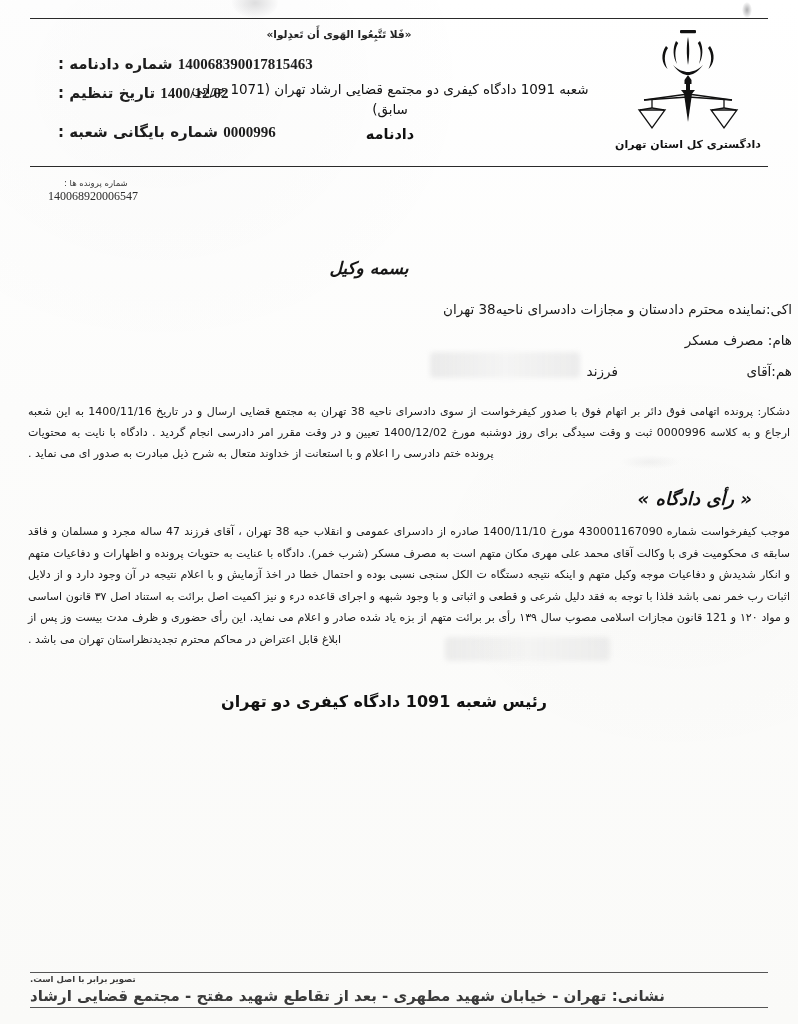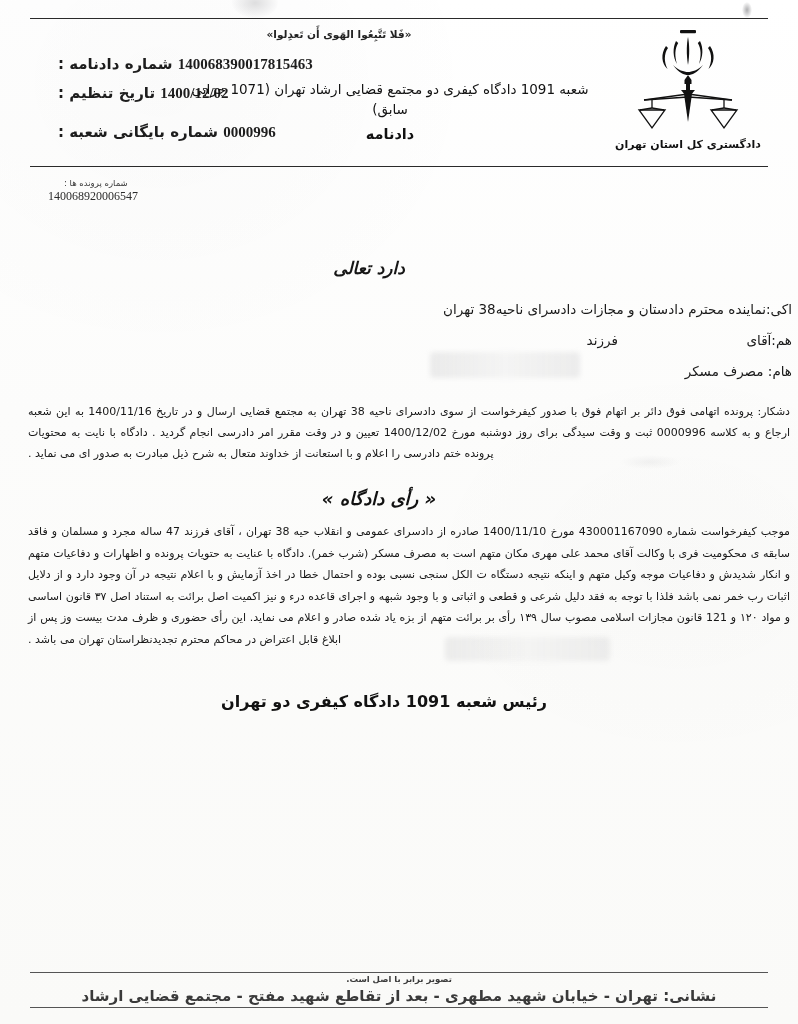--- a/index.html
+++ b/index.html
@@ -216,21 +216,20 @@
     line-height: 1.92;
     text-align: justify;
     text-align-last: left;
     color: #171717;
     padding-left: 22px;
     padding-right: 2px;
   }
 
   .verdict-heading {
     margin-top: 24px;
-    text-align: center;
     font-size: 18px;
     font-weight: bold;
     font-style: italic;
     color: #111;
     padding-right: 40px;
     letter-spacing: 0.5px;
   }
 
   .para.verdict {
     margin-top: 12px;
@@ -245,21 +244,21 @@
     color: #121212;
     padding-right: 30px;
   }
 
   
   .footer {
     position: absolute;
     top: 974px;
     left: 30px;
     width: 738px;
-    text-align: center;
+    text-align: left;
     z-index: 2;
     color: #3a3a3a;
   }
   .footer-certify {
     font-size: 8.5px;
     font-weight: bold;
     padding-bottom: 3px;
   }
   .footer-address {
     font-size: 15px;
@@ -351,30 +350,30 @@
     </div>
   </div>
 
   <div class="case-no-block layer">
     <div class="case-no-label">شماره پرونده ها :</div>
     <div class="case-no-value">140068920006547</div>
   </div>
 
   <div class="body-area layer">
 
-    <div class="basmala">دارد تعالی</div>
+    <div class="basmala">بسمه وکیل</div>
 
     <div class="party-lines">
       <div class="party-line">اکی:نماینده محترم دادستان و مجازات دادسرای ناحیه38 تهران</div>
+      <div class="party-line">هام: مصرف مسکر</div>
       <div class="party-line">
         <span>هم:آقای</span>
         <span class="gap"></span>
         <span>فرزند</span>
       </div>
-      <div class="party-line">هام: مصرف مسکر</div>
     </div>
 
     <div class="para">دشکار: پرونده اتهامی فوق دائر بر اتهام فوق با صدور کیفرخواست از سوی دادسرای ناحیه 38 تهران به مجتمع قضایی ارسال و در تاریخ 1400/11/16 به این شعبه ارجاع و به کلاسه 0000996 ثبت و وقت سیدگی برای روز دوشنبه مورخ 1400/12/02 تعیین و در وقت مقرر امر دادرسی انجام گردید . دادگاه با نایت به محتویات پرونده ختم دادرسی را اعلام و با استعانت از خداوند متعال به شرح ذیل مبادرت به صدور ای می نماید .</div>
 
     <div class="verdict-heading">« رأی دادگاه »</div>
 
     <div class="para verdict">موجب کیفرخواست شماره 430001167090 مورخ 1400/11/10 صادره از دادسرای عمومی و انقلاب حیه 38 تهران ، آقای                فرزند           47 ساله مجرد و مسلمان و فاقد سابقه ی محکومیت فری با وکالت آقای محمد علی مهری مکان متهم است به مصرف مسکر (شرب خمر). دادگاه با عنایت به حتویات پرونده و اظهارات و دفاعیات متهم و انکار شدیدش و دفاعیات موجه وکیل متهم و اینکه نتیجه دستگاه ت الکل سنجی نسبی بوده و احتمال خطا در اخذ آزمایش و با اعلام نتیجه در آن وجود دارد و از دلایل اثبات رب خمر نمی باشد فلذا با توجه به فقد دلیل شرعی و قطعی و اثباتی و با وجود شبهه و اجرای قاعده درء و نیز اکمیت اصل برائت به استناد اصل ۳۷ قانون اساسی و مواد ۱۲۰ و 121 قانون مجازات اسلامی مصوب سال ۱۳۹ رأی بر برائت متهم از بزه یاد شده صادر و اعلام می نماید. این رأی حضوری و ظرف مدت  بیست وز پس از ابلاغ قابل اعتراض در محاکم محترم تجدیدنظراستان تهران می باشد .</div>
 
     <div class="signature">رئیس شعبه 1091 دادگاه کیفری دو تهران</div>
   </div>

